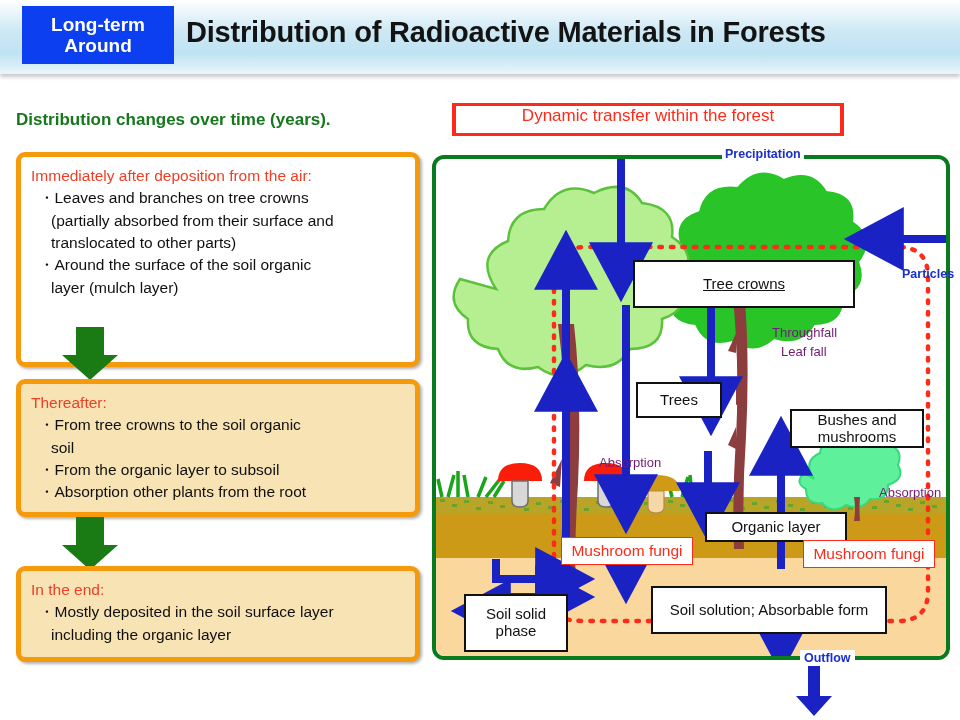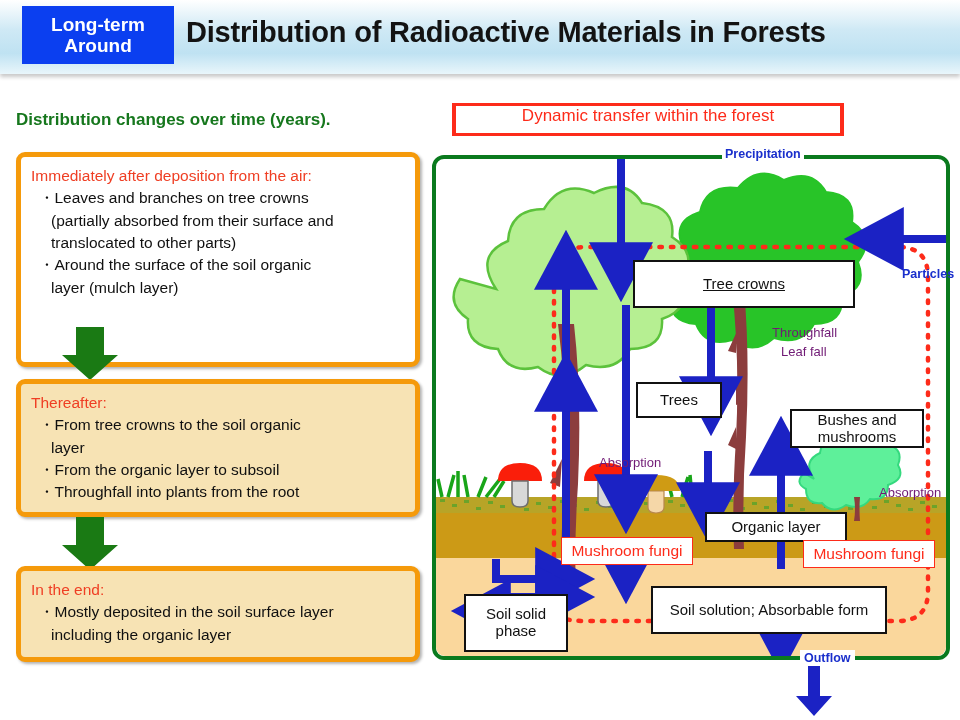--- a/index.html
+++ b/index.html
@@ -128,23 +128,23 @@
 
 <div class="abs" style="left:60px;top:327px;">
   <svg class="g-arrow" viewBox="0 0 60 54" width="60" height="54">
     <polygon points="16,0 44,0 44,28 58,28 30,53 2,28 16,28" fill="#1a7a14"></polygon>
   </svg>
 </div>
 
 <div class="abs panel" id="panel-thereafter">
   <span class="head">Thereafter:</span>
   <span class="li indent">・From tree crowns to the soil organic</span>
-  <span class="li hang">layer</span>
+  <span class="li hang">soil</span>
   <span class="li indent">・From the organic layer to subsoil</span>
-  <span class="li indent">・Throughfall into plants from the root</span>
+  <span class="li indent">・Absorption other plants from the root</span>
 </div>
 
 <div class="abs" style="left:60px;top:517px;">
   <svg class="g-arrow" viewBox="0 0 60 54" width="60" height="54">
     <polygon points="16,0 44,0 44,28 58,28 30,53 2,28 16,28" fill="#1a7a14"></polygon>
   </svg>
 </div>
 
 <div class="abs panel" id="panel-end">
   <span class="head">In the end:</span>

